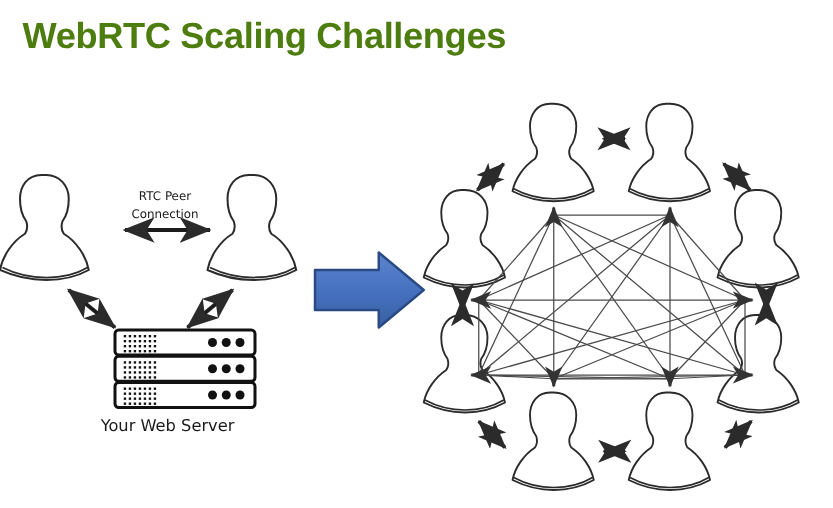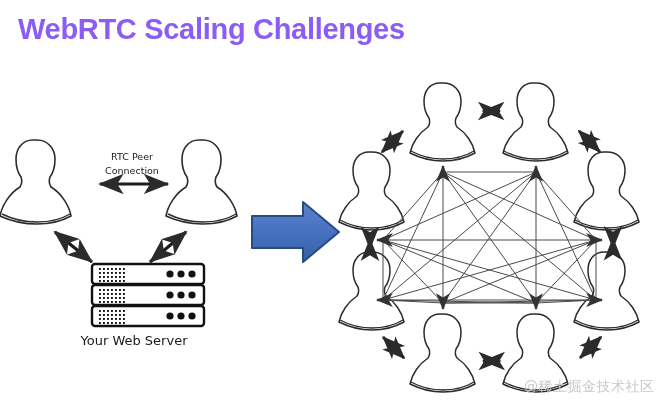--- a/index.html
+++ b/index.html
@@ -18,21 +18,21 @@
     overflow: hidden;
   }
   #slide-title {
     position: absolute;
     left: 18px;
     top: 13px;
     font-family: "Liberation Sans", sans-serif;
     font-size: 29px;
     font-weight: bold;
     letter-spacing: -0.3px;
-    color: #8b5cf6;
+    color: #4d7c0f;
     white-space: nowrap;
   }
   .diagram-svg {
     position: absolute;
     left: 0;
     top: 0;
     width: 666px;
     height: 406px;
   }
   #watermark {
@@ -349,15 +349,14 @@
       <line x1="579" y1="131" x2="600" y2="152" marker-end="url(#ah)" marker-start="url(#ah-start)"></line>
       <line x1="613" y1="239" x2="613" y2="248" marker-end="url(#ah)" marker-start="url(#ah-start)"></line>
       <line x1="601" y1="337" x2="580" y2="358" marker-end="url(#ah)" marker-start="url(#ah-start)"></line>
       <line x1="500" y1="361" x2="483" y2="361" marker-end="url(#ah)" marker-start="url(#ah-start)"></line>
       <line x1="404" y1="358" x2="383" y2="337" marker-end="url(#ah)" marker-start="url(#ah-start)"></line>
       <line x1="370" y1="248" x2="370" y2="239" marker-end="url(#ah)" marker-start="url(#ah-start)"></line>
       <line x1="382" y1="152" x2="403" y2="131" marker-end="url(#ah)" marker-start="url(#ah-start)"></line>
     </g>
   </svg>
 
-  <div id="watermark">@稀土掘金技术社区</div>
 
 </div>
 
 </body></html>

